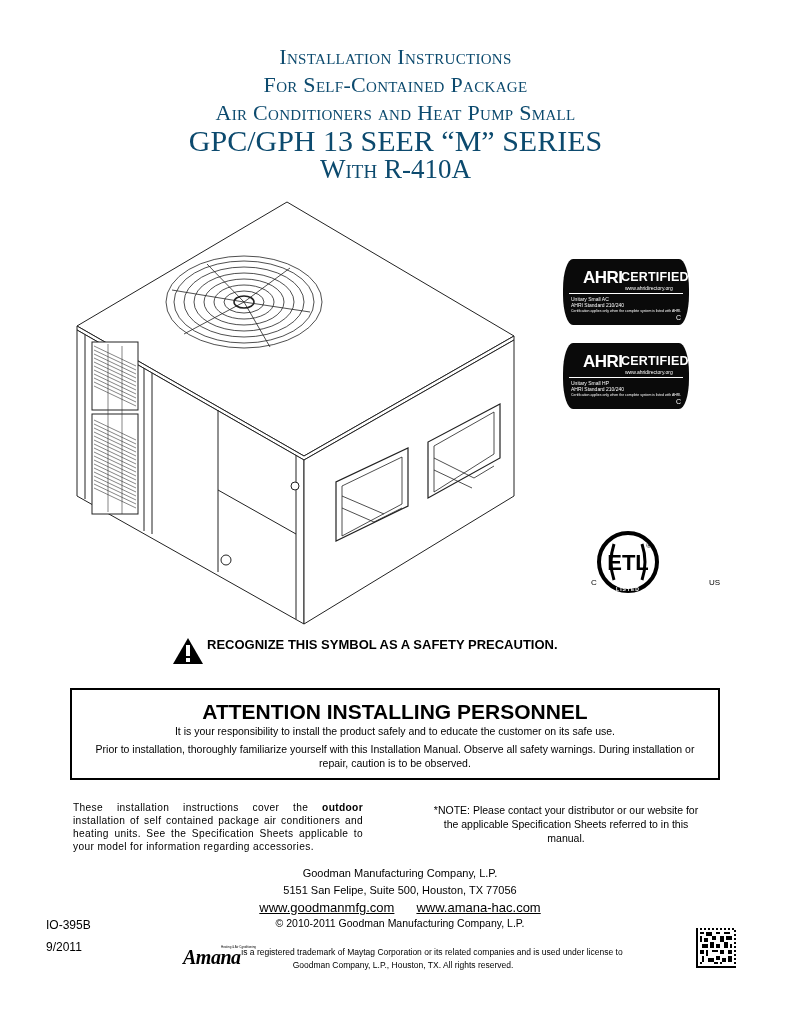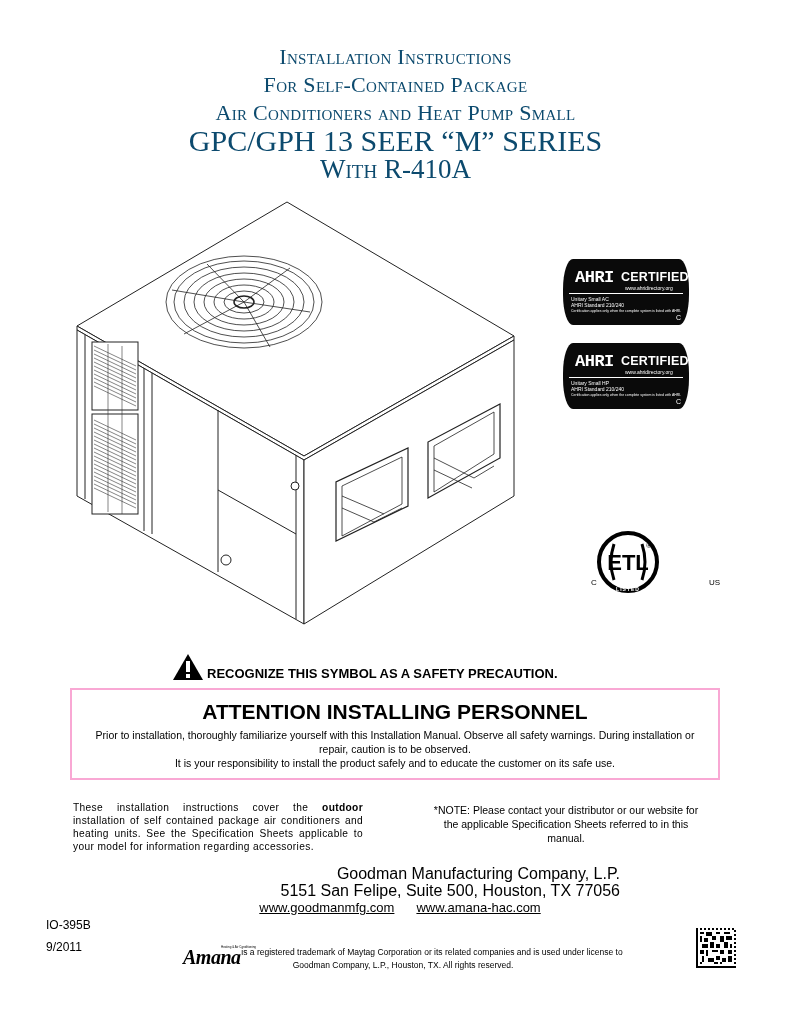--- a/index.html
+++ b/index.html
@@ -6,40 +6,40 @@
   body{width:791px;height:1024px;position:relative;overflow:hidden;color:#000;font-family:"Liberation Sans",sans-serif;}
   .abs{position:absolute;}
   .title{position:absolute;left:0;width:791px;text-align:center;font-family:"Liberation Serif",serif;color:#0c4a6e;}
   .t1{top:44px;font-size:22px;letter-spacing:0.3px;font-variant:small-caps;line-height:26px;}
   .t2{top:72px;font-size:22px;letter-spacing:0.3px;font-variant:small-caps;line-height:26px;}
   .t3{top:100px;font-size:22px;letter-spacing:0.3px;font-variant:small-caps;line-height:26px;}
   .t4{top:124px;font-size:30px;line-height:34px;}
   .t5{top:154px;font-size:27px;font-variant:small-caps;line-height:30px;}
   .sc{font-size:27px;}
   .ahri{position:absolute;left:563px;width:126px;height:66px;background:#0a0a0a;border-radius:10px/30px;color:#fff;overflow:hidden;}
-  .ahri .logo{position:absolute;left:12px;top:9px;font-family:Liberation Mono, monospace;font-weight:bold;font-size:17px;letter-spacing:-0.5px;}
+  .ahri .logo{position:absolute;left:20px;top:9px;font-family:Liberation Sans, sans-serif;font-weight:bold;font-size:17px;letter-spacing:-0.5px;}
   .ahri .cert{position:absolute;left:58px;top:11px;font-size:12.5px;font-weight:bold;letter-spacing:0.2px;}
   .ahri .tm{font-size:5px;vertical-align:top;}
   .ahri .url{position:absolute;left:62px;top:26px;font-size:5px;}
   .ahri .rule{position:absolute;left:6px;right:6px;top:34px;height:1px;background:#fff;}
   .ahri .l1{position:absolute;left:8px;top:37px;font-size:5px;line-height:6px;}
   .ahri .l3{position:absolute;left:8px;top:50px;font-size:3.5px;line-height:4px;}
   .ahri .c{position:absolute;right:8px;bottom:4px;font-size:7px;}
   .etl{position:absolute;left:596px;top:530px;width:64px;height:64px;}
   .etl-c{position:absolute;left:591px;top:578px;font-size:8px;}
   .etl-us{position:absolute;left:665px;top:578px;font-size:8px;margin-left:44px;}
-  .safety{position:absolute;left:172px;top:637px;height:28px;display:flex;align-items:flex-end;margin-top:16px;}
+  .safety{position:absolute;left:172px;top:637px;height:28px;display:flex;align-items:flex-start;}
   .safety .txt{font-weight:bold;font-size:13px;margin-left:3px;}
-  .attn{position:absolute;left:70px;top:688px;width:650px;height:92px;border:2px solid #f9a8d4;box-sizing:border-box;text-align:center;}
+  .attn{position:absolute;left:70px;top:688px;width:650px;height:92px;border:2px solid #000000;box-sizing:border-box;text-align:center;}
   .attn .h{font-weight:bold;font-size:21px;margin-top:10px;line-height:24px;}
   .attn .p{font-size:10.5px;line-height:14px;margin-top:4px;padding:0 16px;}
   .intro{position:absolute;left:73px;top:801px;width:290px;font-size:10.2px;line-height:13px;text-align:justify;letter-spacing:0.35px;}
   .note{position:absolute;left:426px;top:803px;width:280px;font-size:10.5px;line-height:14px;text-align:center;}
   .company{position:absolute;left:180px;top:865px;width:440px;text-align:center;}
-  .company .n{font-size:16px;line-height:17px;text-align:right;}
+  .company .n{font-size:11px;line-height:17px;}
   .company .links{font-size:13px;line-height:17px;}
   .company a{color:#000;text-decoration:underline;}
   .company .gap{display:inline-block;width:22px;}
   .company .copy{font-size:10.5px;line-height:14px;}
   .docid{position:absolute;left:46px;top:918px;font-size:12px;}
   .docdate{position:absolute;left:46px;top:940px;font-size:12px;}
   .trademark{position:absolute;left:183px;top:946px;width:440px;font-size:8.5px;line-height:13px;text-align:center;}
   .amana{position:absolute;left:183px;top:946px;font-family:"Liberation Serif",serif;font-weight:bold;font-style:italic;font-size:20px;letter-spacing:-0.5px;}
   .amana-sub{position:absolute;left:221px;top:945px;font-size:3px;}
   .qr{position:absolute;left:696px;top:928px;width:40px;height:40px;}
@@ -176,32 +176,33 @@
   <svg width="32" height="28" viewBox="0 0 32 28">
     <polygon points="16,1 31,27 1,27" fill="#000"></polygon>
     <rect x="14" y="8" width="4" height="11" fill="#fff"></rect>
     <rect x="14" y="21" width="4" height="4" fill="#fff"></rect>
   </svg>
   <span class="txt">RECOGNIZE THIS SYMBOL AS A SAFETY PRECAUTION.</span>
 </div>
 
 <div class="attn">
   <div class="h">ATTENTION INSTALLING PERSONNEL</div>
+  <div class="p" style="margin-top:0">It is your responsibility to install the product safely and to educate the customer on its safe use.</div>
   <div class="p">Prior to  installation, thoroughly familiarize yourself with this Installation Manual. Observe all safety warnings. During installation or repair, caution is to be observed.</div>
-  <div class="p" style="margin-top:0">It is your responsibility to install the product safely and to educate the customer on its safe use.</div>
 </div>
 
 <div class="intro"><span>These installation instructions  cover  the </span><b>outdoor</b><span> installation of self contained package air conditioners and heating units.  See the Specification Sheets applicable to your model for information regarding accessories.</span></div>
 
 <div class="note">*NOTE:  Please contact your distributor or our website for the applicable Specification Sheets referred to in this manual.</div>
 
 <div class="company">
   <div class="n">Goodman Manufacturing Company, L.P.</div>
   <div class="n">5151 San Felipe, Suite 500, Houston, TX 77056</div>
   <div class="links"><a>www.goodmanmfg.com</a><span class="gap"></span><a>www.amana-hac.com</a></div>
+  <div class="copy">© 2010-2011 Goodman Manufacturing Company, L.P.</div>
 </div>
 
 <div class="docid">IO-395B</div>
 <div class="docdate">9/2011</div>
 
 <span class="amana">Amana</span>
 <span class="amana-sub">Heating &amp; Air Conditioning</span>
 <div class="trademark"><span style="display:inline-block;width:58px"></span><span>is a registered trademark of Maytag Corporation or its related companies and is used under license to Goodman Company, L.P., Houston, TX.  All rights reserved.</span></div>
 
 <svg class="qr" viewBox="0 0 20 20" shape-rendering="crispEdges">

